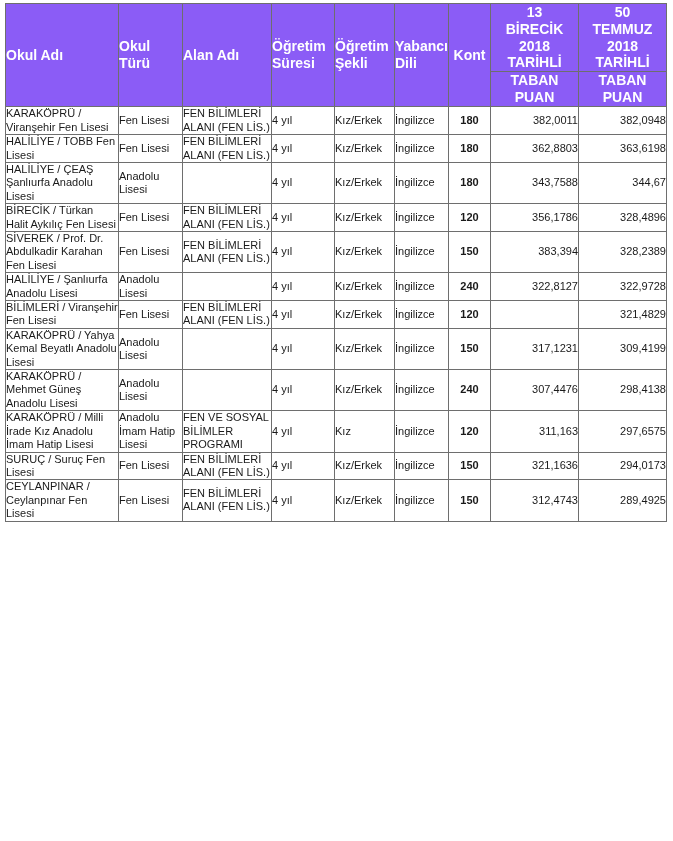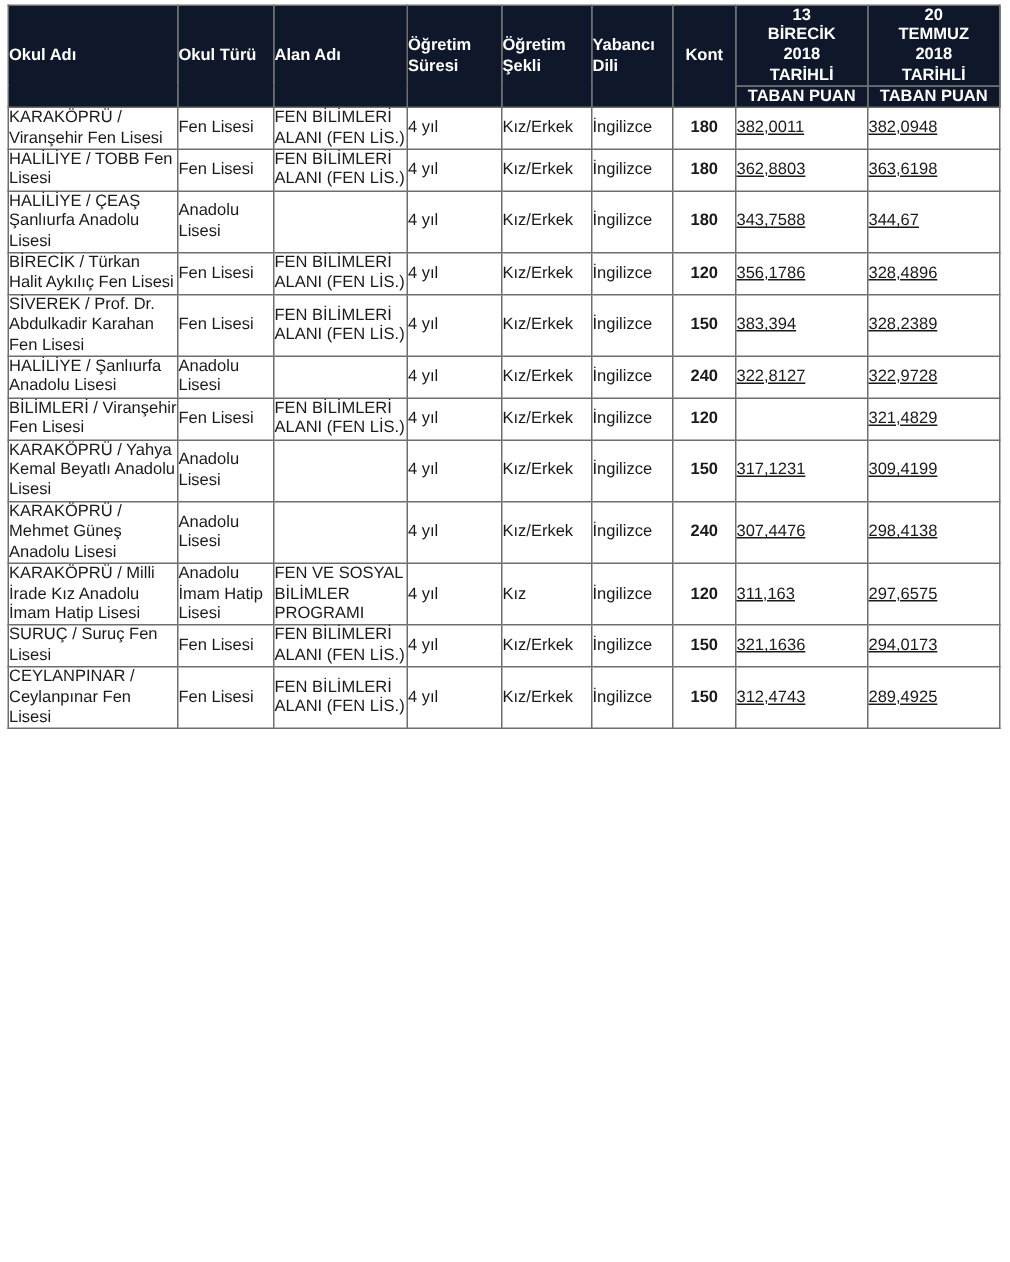--- a/index.html
+++ b/index.html
@@ -26,23 +26,23 @@
     margin: 3px 0 0 5px;
     border: 1px solid #6e6e6e;
   }
   table.grid td, table.grid th {
     border: 1px solid #6e6e6e;
     padding: 0;
     vertical-align: middle;
   }
   
   thead th {
-    background: #0f172a;
+    background: #8b5cf6;
     color: #ffffff;
-    font-size: 11px;
+    font-size: 14px;
     font-weight: bold;
     line-height: 1.22;
     text-align: center;
     padding: 3px 2px;
   }
   th.leftish {
     text-align: left;
     padding-left: 6px;
   }
   th.datehead {
@@ -54,21 +54,21 @@
   }
   
   tbody td {
     font-size: 11px;
     line-height: 1.22;
     padding: 3px 4px;
     color: #1a1a1a;
     background: #ffffff;
   }
   td.c { text-align: center; font-weight: bold; }
-  td.num { text-align: left; text-decoration: underline; }
+  td.num { text-align: right; }
 </style>
 </head>
 <body>
 
 <div id="sheet">
   <table class="grid">
     <colgroup>
       <col style="width:113px">
       <col style="width:64px">
       <col style="width:89px">
@@ -88,21 +88,21 @@
         <th class="leftish" rowspan="2">Öğretim Şekli</th>
         <th class="leftish" rowspan="2">Yabancı Dili</th>
         <th rowspan="2">Kont</th>
         <th class="datehead">
           <div>13</div>
           <div>BİRECİK</div>
           <div>2018</div>
           <div>TARİHLİ</div>
         </th>
         <th class="datehead">
-          <div>20</div>
+          <div>50</div>
           <div>TEMMUZ</div>
           <div>2018</div>
           <div>TARİHLİ</div>
         </th>
       </tr>
       <tr>
         <th class="tabanpuan">TABAN PUAN</th>
         <th class="tabanpuan">TABAN PUAN</th>
       </tr>
     </thead>

